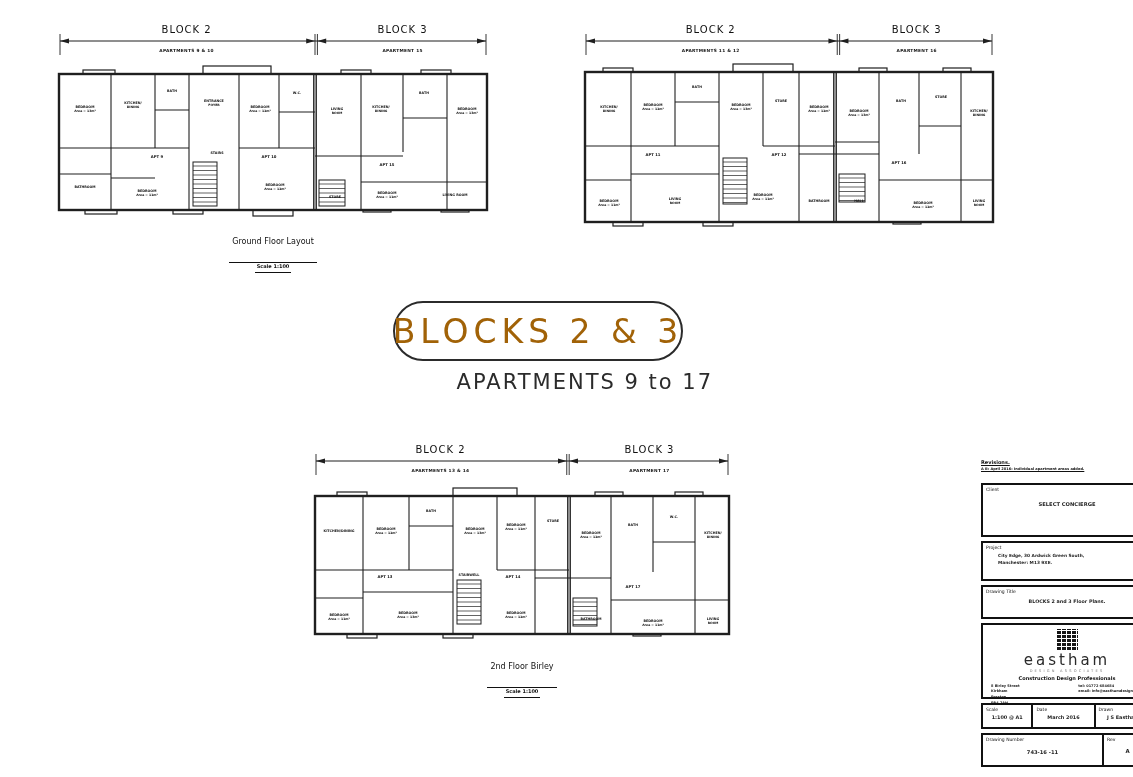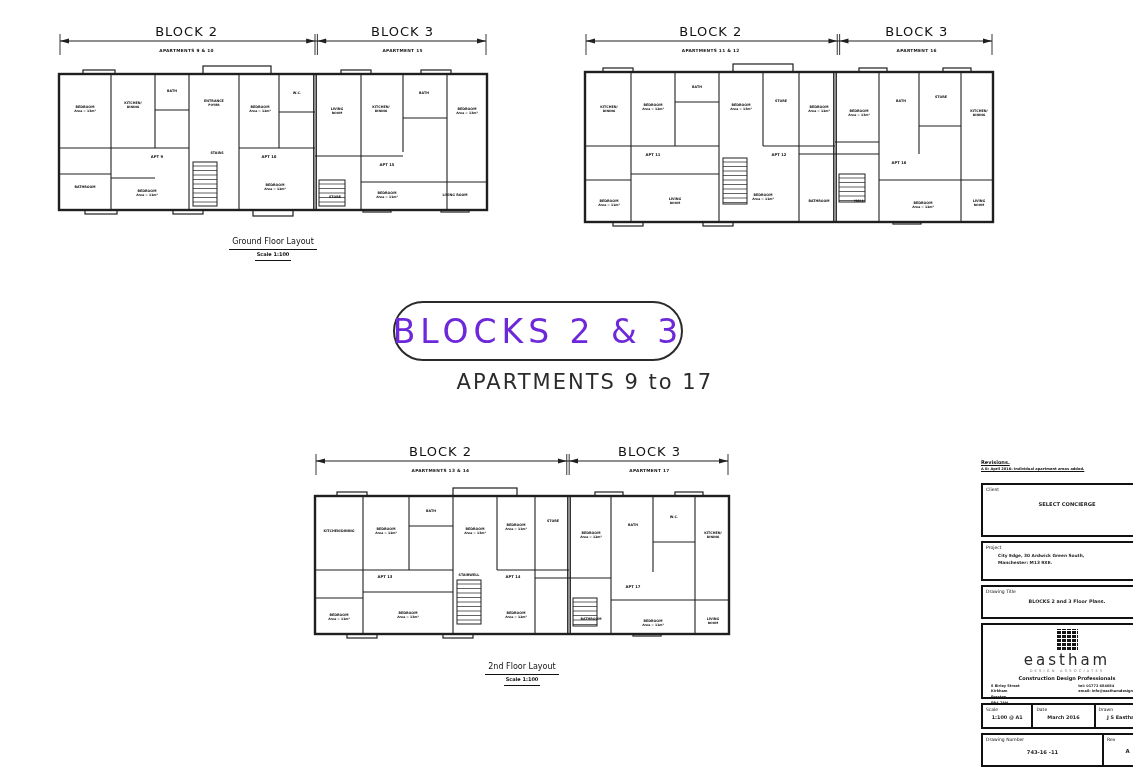--- a/index.html
+++ b/index.html
@@ -4,33 +4,33 @@
 <style>
   html,body{margin:0;padding:0;}
   body{
     width:1133px;height:777px;background:#ffffff;position:relative;
     font-family:"DejaVu Sans",sans-serif;color:#1f1f1f;overflow:hidden;
     -webkit-font-smoothing:antialiased;
   }
   #sheet{position:absolute;inset:0;}
   .plan{position:absolute;}
   .dim{position:relative;height:38px;width:100%;}
-  .dim-label{position:absolute;top:0;text-align:center;font-size:13px;letter-spacing:1px;color:#111;}
+  .dim-label{position:absolute;top:0;text-align:center;font-size:10px;letter-spacing:1px;color:#111;}
   .dim-sub{position:absolute;top:24px;text-align:center;font-size:4.3px;font-weight:bold;letter-spacing:.3px;color:#111;}
   .dim-svg{position:absolute;left:0;top:9px;}
   .plan-svg{display:block;}
   .caption{text-align:center;margin-top:5px;line-height:1.5;}
-  .cap-main{display:inline-block;font-size:8px;color:#111;border-bottom:.9px solid #111;padding:0 3px 1px;text-align:right;}
+  .cap-main{display:inline-block;font-size:8px;color:#111;border-bottom:.9px solid #111;padding:0 3px 14px;text-align:right;}
   .cap-scale{font-size:5px;font-weight:bold;color:#111;}
   .cap-scale span{display:inline-block;border-bottom:.8px solid #111;padding:0 2px 1px;}
 
   
   #stamp{position:absolute;left:393px;top:301px;width:286px;height:56px;
     border:2px solid #2b2b2b;border-radius:999px;display:flex;align-items:center;justify-content:center;}
-  #stamp-text{font-size:33px;letter-spacing:5px;color:#6d28d9;font-weight:400;white-space:nowrap;}
+  #stamp-text{font-size:33px;letter-spacing:5px;color:#a16207;font-weight:400;white-space:nowrap;}
   #subtitle{position:absolute;left:403px;top:370px;width:310px;text-align:right;
     font-size:21px;letter-spacing:2px;color:#2b2b2b;white-space:nowrap;}
 
   
   #titleblock{position:absolute;left:981px;top:459px;width:172px;}
   .rev-head{font-size:5px;font-weight:bold;text-decoration:underline;color:#111;}
   .rev-entry{font-size:3.6px;font-weight:bold;color:#111;margin-top:2px;text-decoration:underline;white-space:nowrap;}
   .tb-box{border:2px solid #111;background:#fff;margin-top:4px;position:relative;box-sizing:border-box;}
   .tb-label{font-size:4.5px;color:#111;padding:2px 0 0 3px;}
   .tb-client{height:54px;margin-top:12px;}
@@ -349,21 +349,21 @@
         <text x="278" y="138" font-size="3.3" font-weight="bold" text-anchor="middle" fill="#111" font-family="DejaVu Sans, sans-serif">BATHROOM</text>
         <text x="340" y="140" font-size="3.3" font-weight="bold" text-anchor="middle" fill="#111" font-family="DejaVu Sans, sans-serif">BEDROOM</text>
         <text x="340" y="144.2" font-size="3.1" font-weight="bold" text-anchor="middle" fill="#111" font-family="DejaVu Sans, sans-serif">Area = 11m²</text>
         <text x="400" y="138" font-size="3.3" font-weight="bold" text-anchor="middle" fill="#111" font-family="DejaVu Sans, sans-serif">LIVING</text>
         <text x="400" y="142.2" font-size="3.1" font-weight="bold" text-anchor="middle" fill="#111" font-family="DejaVu Sans, sans-serif">ROOM</text>
         <text x="72" y="96" font-size="3.8" font-weight="bold" text-anchor="middle" fill="#111" font-family="DejaVu Sans, sans-serif">APT 13</text>
         <text x="200" y="96" font-size="3.8" font-weight="bold" text-anchor="middle" fill="#111" font-family="DejaVu Sans, sans-serif">APT 14</text>
         <text x="320" y="106" font-size="3.8" font-weight="bold" text-anchor="middle" fill="#111" font-family="DejaVu Sans, sans-serif">APT 17</text>
       </svg>
     <div class="caption">
-      <div><span class="cap-main">2nd Floor Layout</span></div>
+      <div><span class="cap-main">2nd Floor Birley</span></div>
       <div class="cap-scale"><span>Scale 1:100</span></div>
     </div>
   </div>
 
   <div id="stamp">
     <div id="stamp-text">BLOCKS 2 &amp; 3</div>
   </div>
   <div id="subtitle">APARTMENTS 9 to 17</div>
 
   <div id="titleblock">

